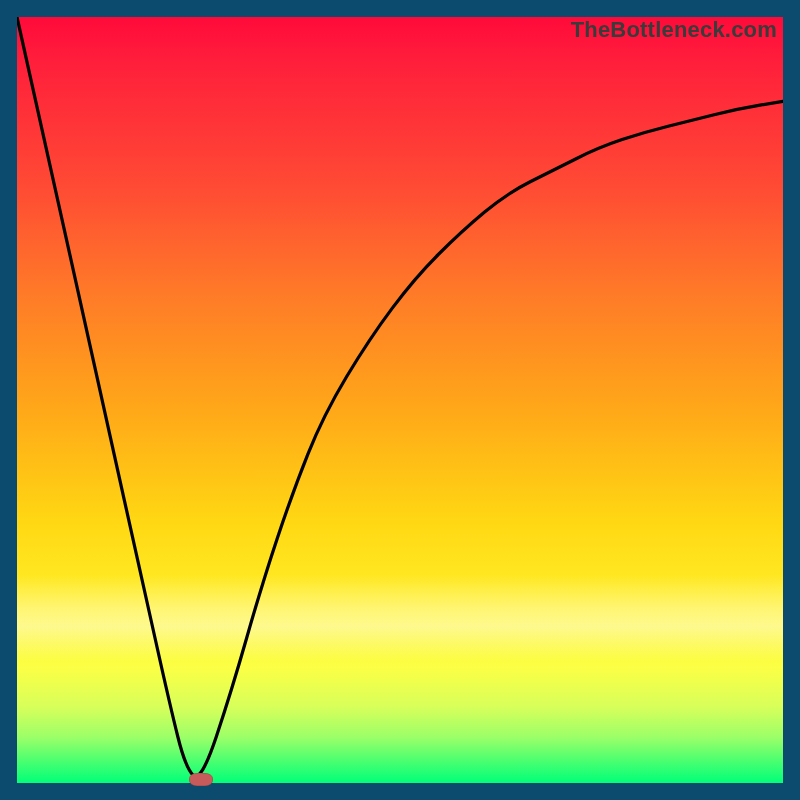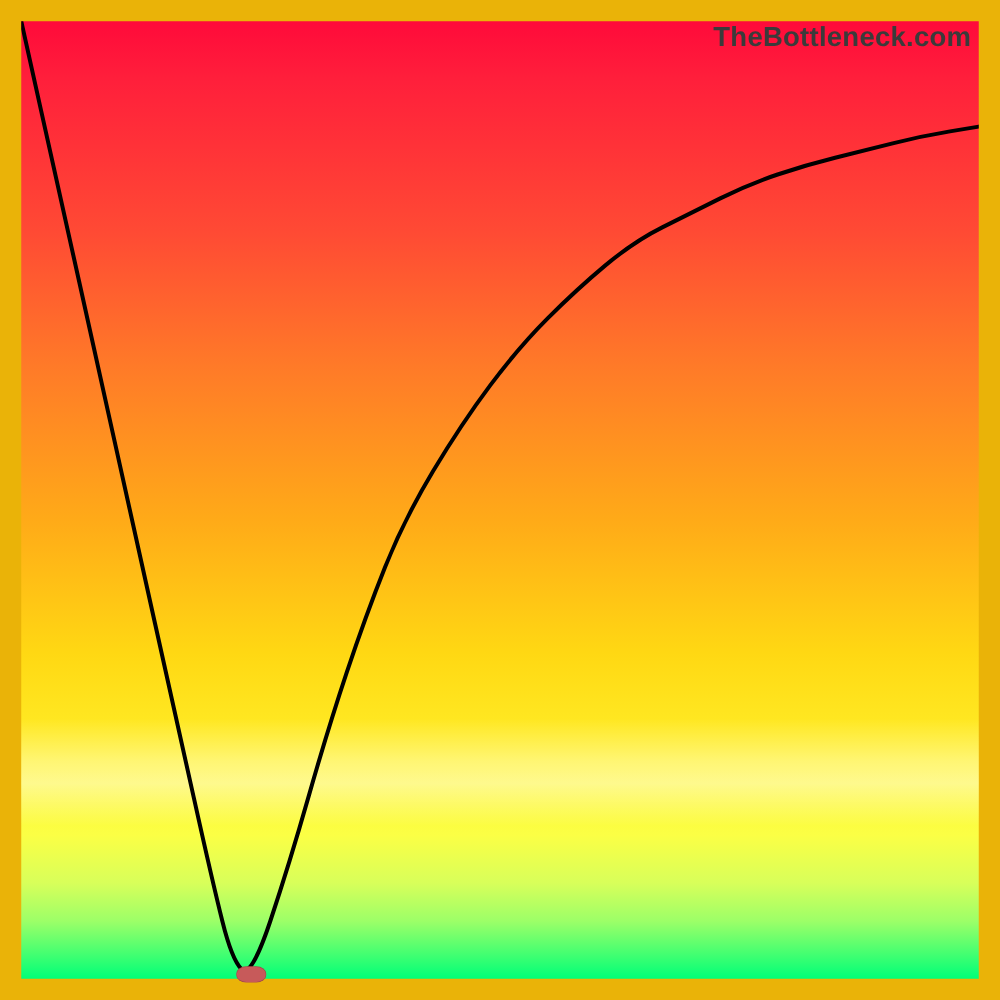--- a/index.html
+++ b/index.html
@@ -8,21 +8,21 @@
     width: 800px;
     height: 800px;
     overflow: hidden;
     font-family: Arial, Helvetica, sans-serif;
     background: #000;
   }
   .frame {
     position: relative;
     width: 800px;
     height: 800px;
-    background: #eab308;
+    background: #0c4a6e;
   }
   .plot-area {
     position: absolute;
     left: 17px;
     top: 17px;
     width: 766px;
     height: 766px;
     
     background: linear-gradient(to bottom,
       #ff0a3a 0%,

